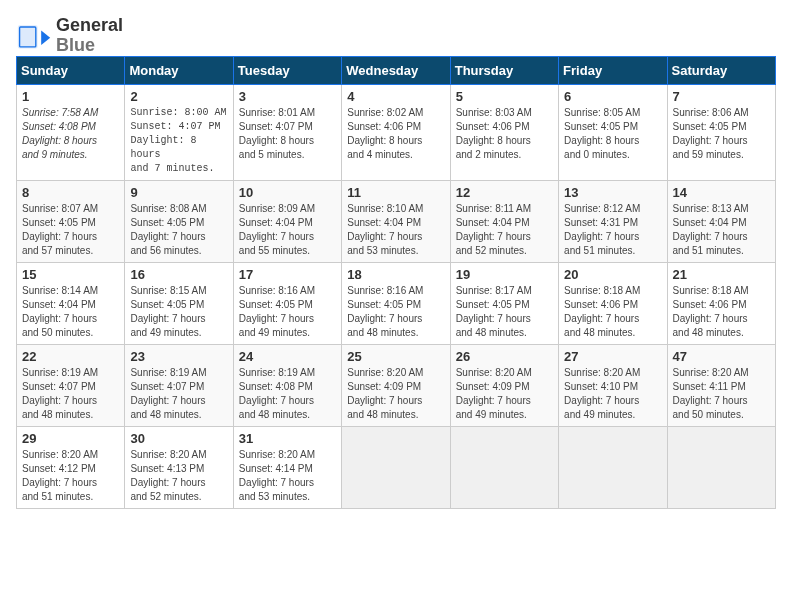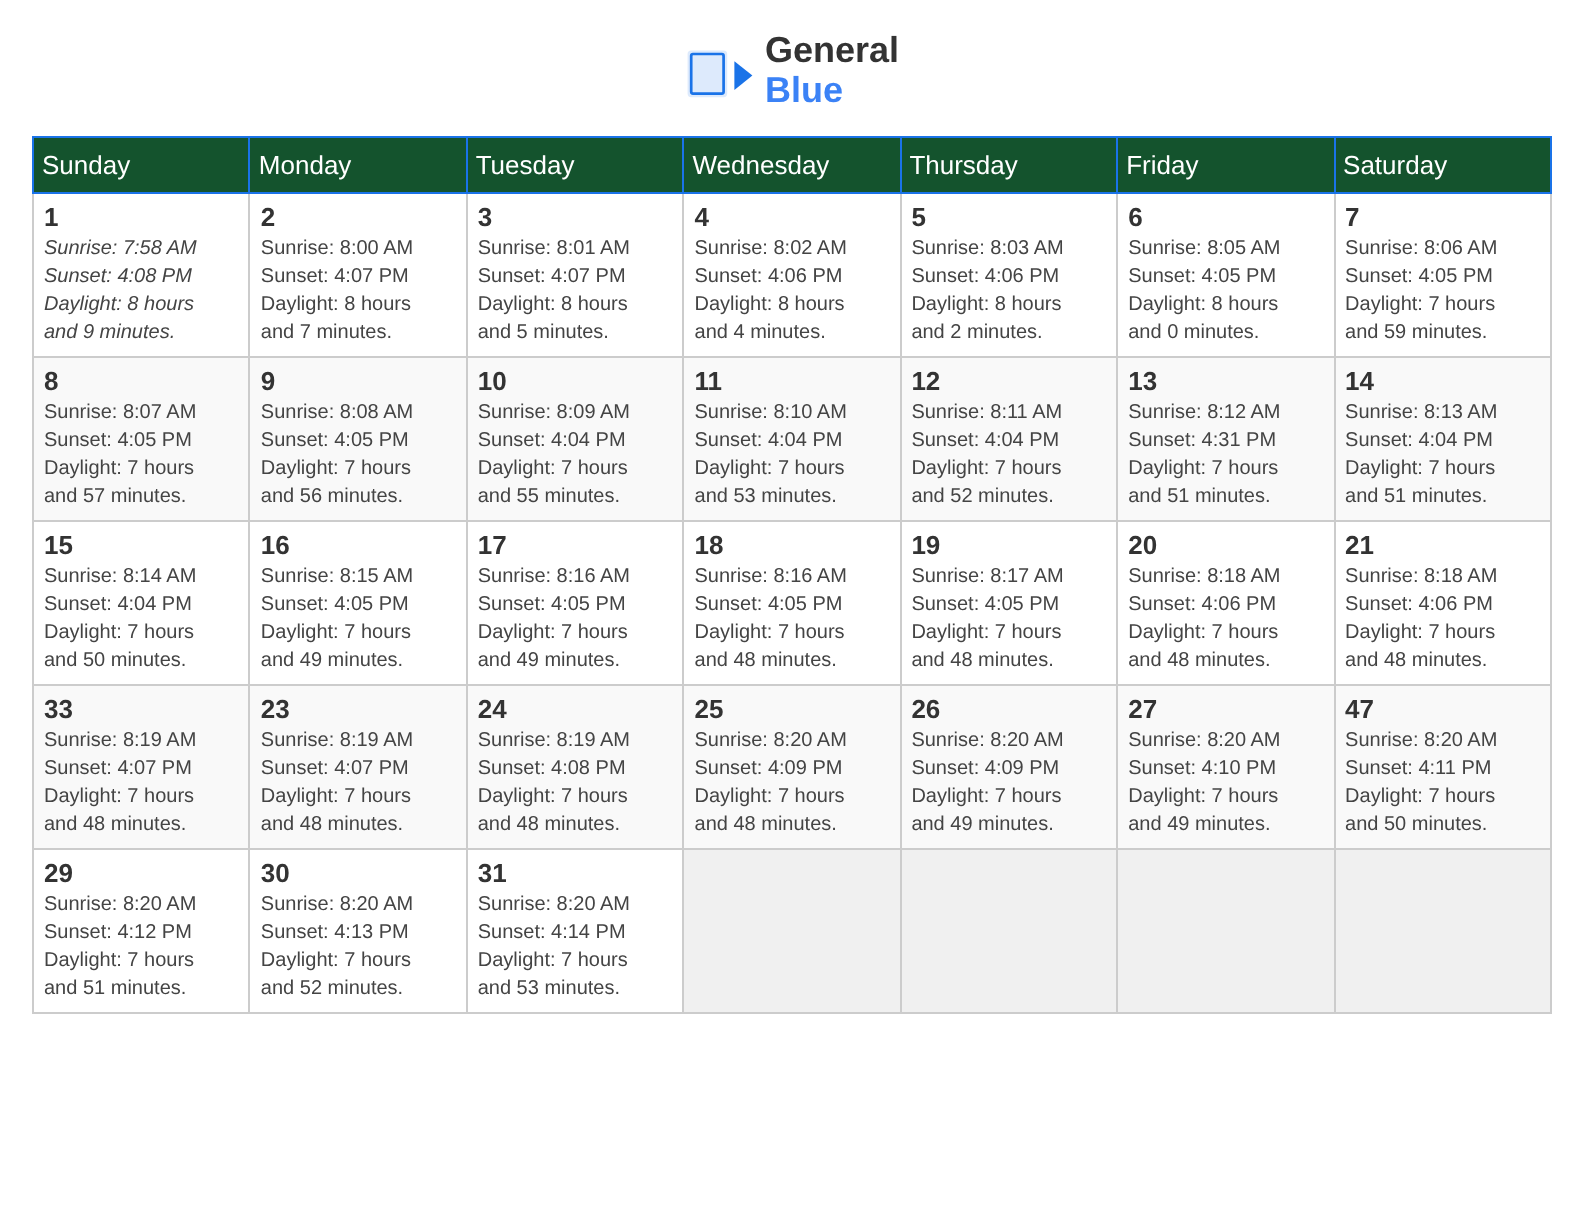--- a/index.html
+++ b/index.html
@@ -5,36 +5,36 @@
     * { margin: 0; padding: 0; box-sizing: border-box; }
     body {
       font-family: Arial, sans-serif;
       background: #fff;
       width: 792px;
       min-height: 612px;
       padding: 16px;
     }
     .header {
       display: flex;
-      justify-content: center;
+      justify-content: flex-start;
       align-items: flex-start;
-      margin-bottom: 12px;
+      margin-bottom: 0;
     }
     .logo {
       display: flex;
       align-items: center;
       gap: 4px;
     }
     .logo-text {
       font-size: 18px;
       font-weight: bold;
       color: #333;
       line-height: 1.1;
     }
-    .logo-text .blue { color: #3b82f6; }
+    .logo-text .blue { color: #737373; }
     .logo-icon {
       width: 36px;
       height: 36px;
     }
     .title-block {
       text-align: right;
     }
     .month-title {
       font-size: 32px;
       font-weight: normal;
@@ -43,26 +43,26 @@
     .subtitle {
       font-size: 14px;
       color: #555;
     }
     .calendar {
       width: 100%;
       border-collapse: collapse;
       font-size: 10.5px;
     }
     .calendar th {
-      background: #14532d;
+      background: #0c4a6e;
       color: #fff;
       padding: 6px 4px;
       text-align: left;
       font-size: 13px;
-      font-weight: normal;
+      font-weight: bold;
       border: 1px solid #1a73e8;
     }
     .calendar td {
       border: 1px solid #ccc;
       vertical-align: top;
       padding: 4px 5px;
       width: 108px;
       min-height: 80px;
       background: #fff;
     }
@@ -127,21 +127,21 @@
   <tr>
         <td>
           <span class="day-num">1</span>
           <div class="day-detail" style="white-space: pre-line; font-style: italic;">Sunrise: 7:58 AM
 Sunset: 4:08 PM
 Daylight: 8 hours
 and 9 minutes.</div>
         </td>
         <td>
           <span class="day-num">2</span>
-          <div class="day-detail" style="white-space: pre-line;">Sunrise: 8:00 AM
+          <div class="day-detail" style="white-space: pre-line; font-family: Liberation Mono, monospace;">Sunrise: 8:00 AM
 Sunset: 4:07 PM
 Daylight: 8 hours
 and 7 minutes.</div>
         </td>
         <td>
           <span class="day-num">3</span>
           <div class="day-detail" style="white-space: pre-line;">Sunrise: 8:01 AM
 Sunset: 4:07 PM
 Daylight: 8 hours
 and 5 minutes.</div>
@@ -272,21 +272,21 @@
         <td>
           <span class="day-num">21</span>
           <div class="day-detail" style="white-space: pre-line;">Sunrise: 8:18 AM
 Sunset: 4:06 PM
 Daylight: 7 hours
 and 48 minutes.</div>
         </td>
       </tr>
       <tr>
         <td>
-          <span class="day-num">33</span>
+          <span class="day-num">22</span>
           <div class="day-detail" style="white-space: pre-line;">Sunrise: 8:19 AM
 Sunset: 4:07 PM
 Daylight: 7 hours
 and 48 minutes.</div>
         </td>
         <td>
           <span class="day-num">23</span>
           <div class="day-detail" style="white-space: pre-line;">Sunrise: 8:19 AM
 Sunset: 4:07 PM
 Daylight: 7 hours

